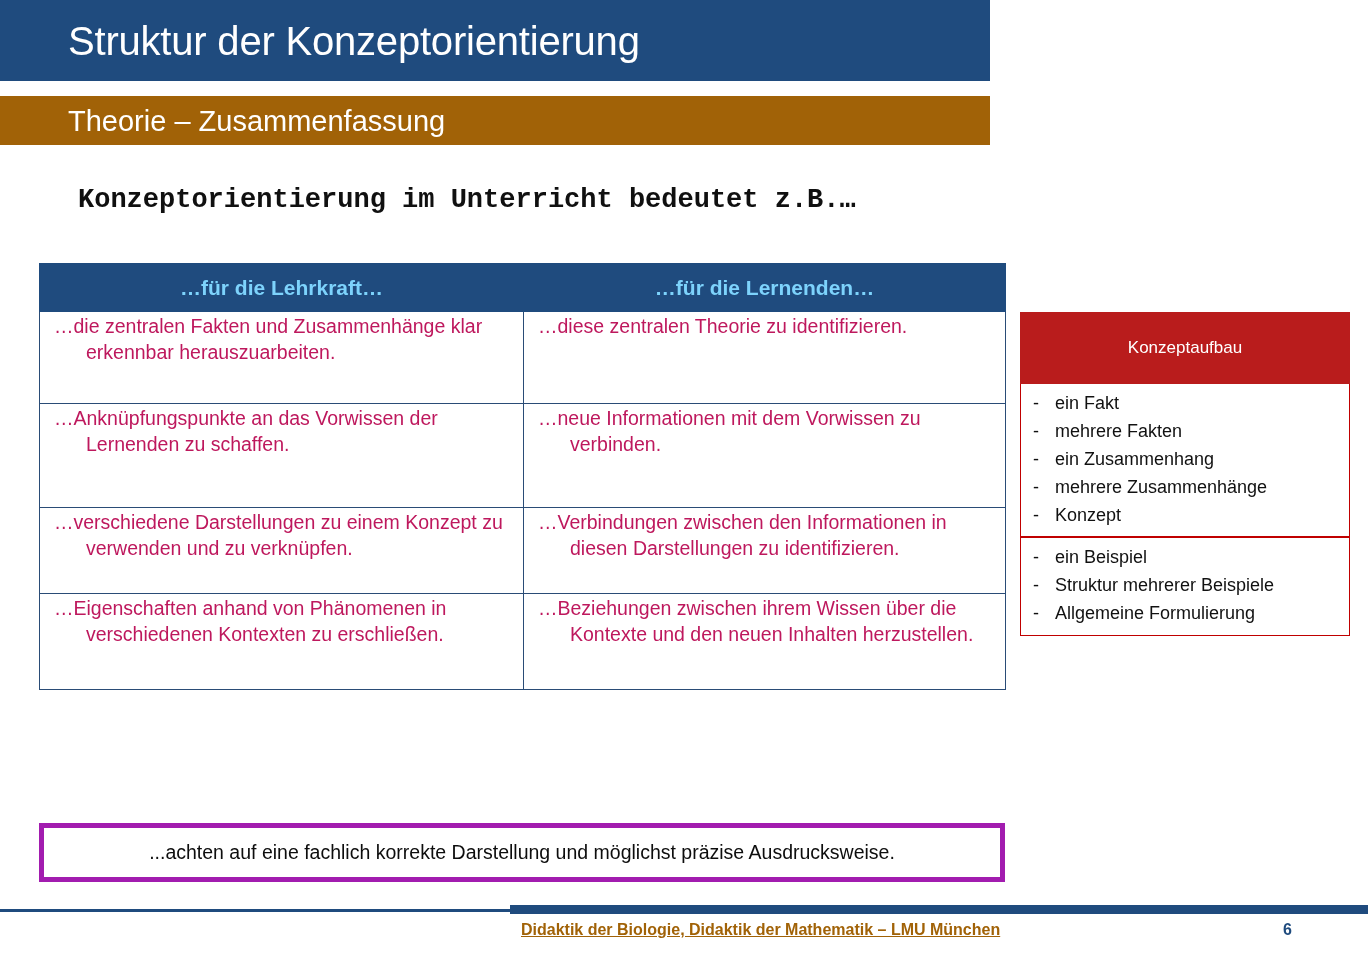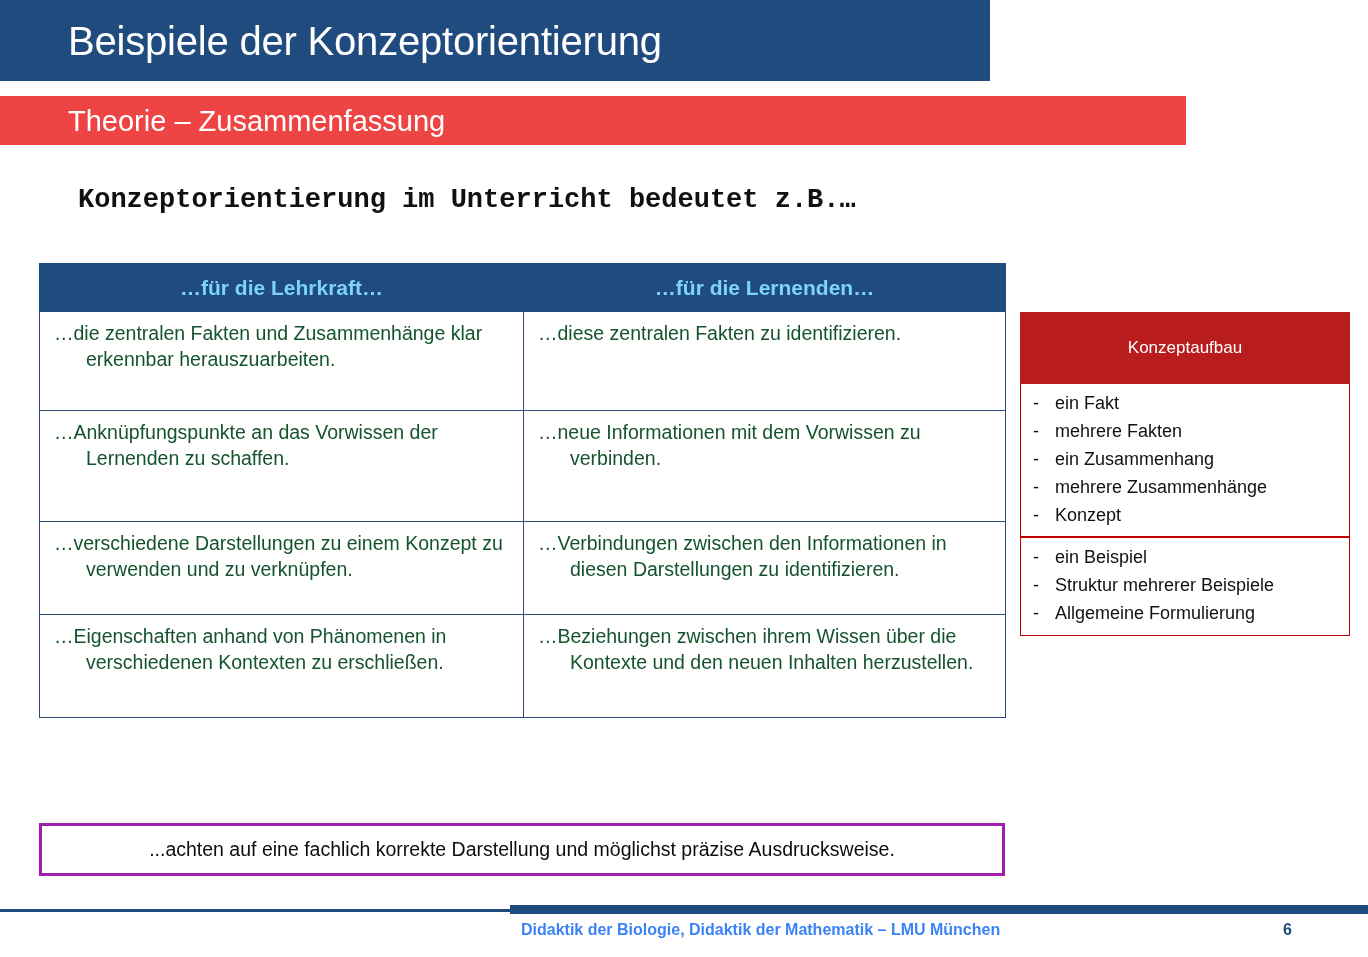--- a/index.html
+++ b/index.html
@@ -36,23 +36,23 @@
     font-weight: 400;
     letter-spacing: -0.2px;
     white-space: nowrap;
     line-height: 1;
   }
 
   .subtitle-bar {
     position: absolute;
     left: 0;
     top: 96px;
-    width: 1186px;
+    width: 990px;
     height: 49px;
-    background: #ef4444;
+    background: #a16207;
     box-sizing: border-box;
   }
   .subtitle-bar .subtitle-text {
     position: absolute;
     left: 68px;
     top: 50%;
     transform: translateY(-50%);
     color: #ffffff;
     font-size: 29px;
     font-weight: 400;
@@ -91,45 +91,45 @@
     font-size: 21px;
     font-weight: bold;
     height: 47px;
     text-align: center;
     vertical-align: middle;
     border: 1px solid #1F4B7E;
     padding: 0;
   }
   .main-table td {
     border: 1px solid #2A4C76;
-    padding: 9px 14px 9px 14px;
+    padding: 2px 14px 9px 14px;
     vertical-align: top;
     font-size: 19.5px;
     line-height: 1.33;
-    color: #14532d;
+    color: #be185d;
   }
   .cell-text {
     display: block;
     padding-left: 32px;
     text-indent: -32px;
   }
   .r1 td { height: 80px; }
   .r2 td { height: 92px; }
   .r3 td { height: 74px; }
   .r4 td { height: 84px; }
   .r5 td { height: 72px; }
 
   
   .note-box {
     position: absolute;
     left: 39px;
     top: 823px;
     width: 966px;
-    height: 53px;
-    border: 3px solid #a21caf;
+    height: 59px;
+    border: 5px solid #a21caf;
     box-sizing: border-box;
     display: flex;
     align-items: center;
     justify-content: center;
   }
   .note-box .note-text {
     font-size: 19.5px;
     color: #0d0d0d;
     line-height: 1.2;
     text-align: center;
@@ -194,39 +194,40 @@
     width: 858px;
     height: 9px;
     background: #1F4B7E;
   }
   .footer-text {
     position: absolute;
     left: 521px;
     top: 922px;
     font-size: 16px;
     font-weight: bold;
-    color: #3b82f6;
+    color: #a16207;
     white-space: nowrap;
     line-height: 1;
+    text-decoration: underline;
   }
   .footer-page {
     position: absolute;
     left: 1283px;
     top: 922px;
     font-size: 16px;
     font-weight: bold;
     color: #1F4B7E;
     line-height: 1;
   }
 </style>
 </head>
 <body>
 
 <div class="title-bar">
-  <div class="title-text">Beispiele der Konzeptorientierung</div>
+  <div class="title-text">Struktur der Konzeptorientierung</div>
 </div>
 
 <div class="subtitle-bar">
   <div class="subtitle-text">Theorie – Zusammenfassung</div>
 </div>
 
 <div class="body-heading">Konzeptorientierung im Unterricht bedeutet z.B.…</div>
 
 <table class="main-table">
   <colgroup>
@@ -238,21 +239,21 @@
       <th>…für die Lehrkraft…</th>
       <th>…für die Lernenden…</th>
     </tr>
   </thead>
   <tbody>
     <tr class="r1">
       <td>
           <span class="cell-text">…die zentralen Fakten und Zusammenhänge klar erkennbar herauszuarbeiten.</span>
         </td>
       <td>
-          <span class="cell-text">…diese zentralen Fakten zu identifizieren.</span>
+          <span class="cell-text">…diese zentralen Theorie zu identifizieren.</span>
         </td>
     </tr>
     <tr class="r2">
       <td>
           <span class="cell-text">…Anknüpfungspunkte an das Vorwissen der Lernenden zu schaffen.</span>
         </td>
       <td>
           <span class="cell-text">…neue Informationen mit dem Vorwissen zu verbinden.</span>
         </td>
     </tr>

